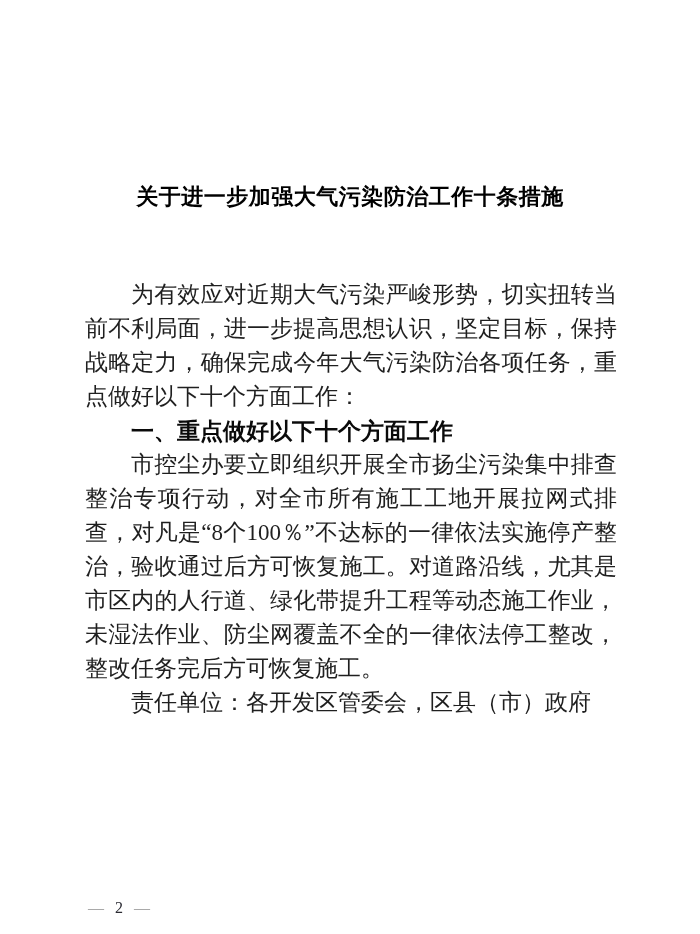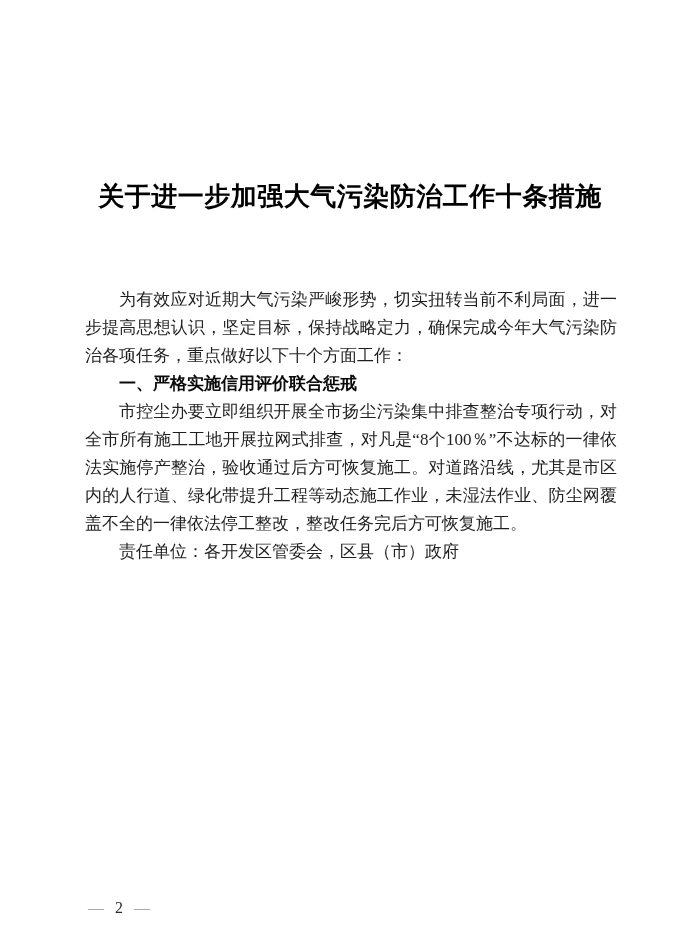--- a/index.html
+++ b/index.html
@@ -17,33 +17,33 @@
     color: #1f1f1f;
   }
   .doc-title {
     position: absolute;
     top: 178px;
     left: 0;
     width: 700px;
     text-align: center;
     font-family: "Liberation Serif", serif;
     font-weight: bold;
-    font-size: 26px;
+    font-size: 22px;
     line-height: 38px;
     letter-spacing: 0.5px;
     color: #000000;
     white-space: nowrap;
   }
   .doc-body {
     position: absolute;
-    top: 286px;
+    top: 278px;
     left: 85px;
     width: 532px;
-    font-size: 17px;
-    line-height: 28px;
+    font-size: 23px;
+    line-height: 34px;
     text-align: justify;
     text-justify: inter-character;
     color: #1f1f1f;
   }
   .doc-body p {
     margin: 0;
     padding: 0;
     text-indent: 2em;
   }
   .section-heading {
@@ -78,21 +78,21 @@
 <body>
 
 <div class="page">
 
   <div class="doc-title">关于进一步加强大气污染防治工作十条措施</div>
 
   <div class="doc-body">
 
     <p>为有效应对近期大气污染严峻形势，切实扭转当前不利局面，进一步提高思想认识，坚定目标，保持战略定力，确保完成今年大气污染防治各项任务，重点做好以下十个方面工作：</p>
 
-    <p class="section-heading">一、严格实施信用评价联合惩戒</p>
+    <p class="section-heading">一、重点做好以下十个方面工作</p>
 
     <p>市控尘办要立即组织开展全市扬尘污染集中排查整治专项行动，对全市所有施工工地开展拉网式排查，对凡是“8个100％”不达标的一律依法实施停产整治，验收通过后方可恢复施工。对道路沿线，尤其是市区内的人行道、绿化带提升工程等动态施工作业，未湿法作业、防尘网覆盖不全的一律依法停工整改，整改任务完后方可恢复施工。</p>
 
 
     <p class="unit-line">责任单位：各开发区管委会，区县（市）政府</p>
 
 
 
   </div>
 

